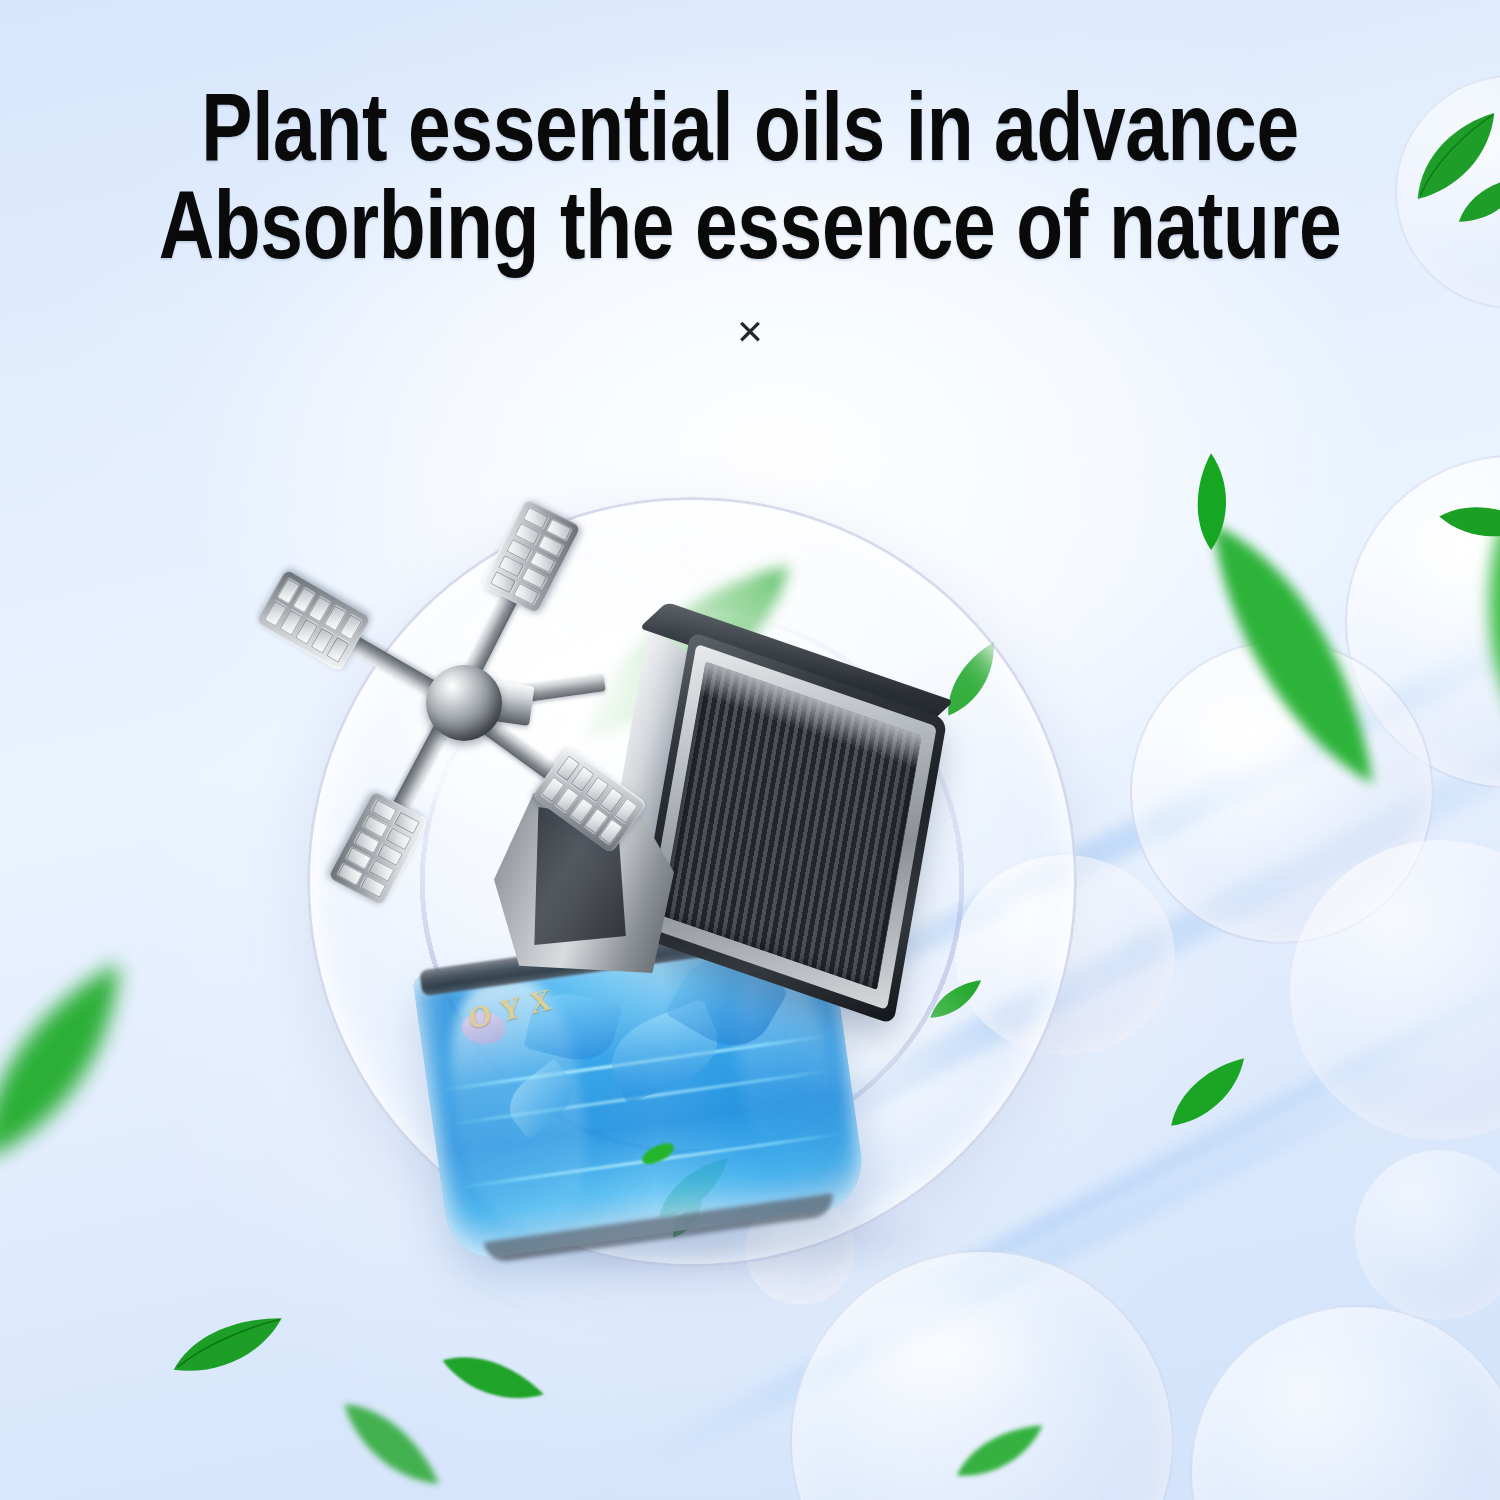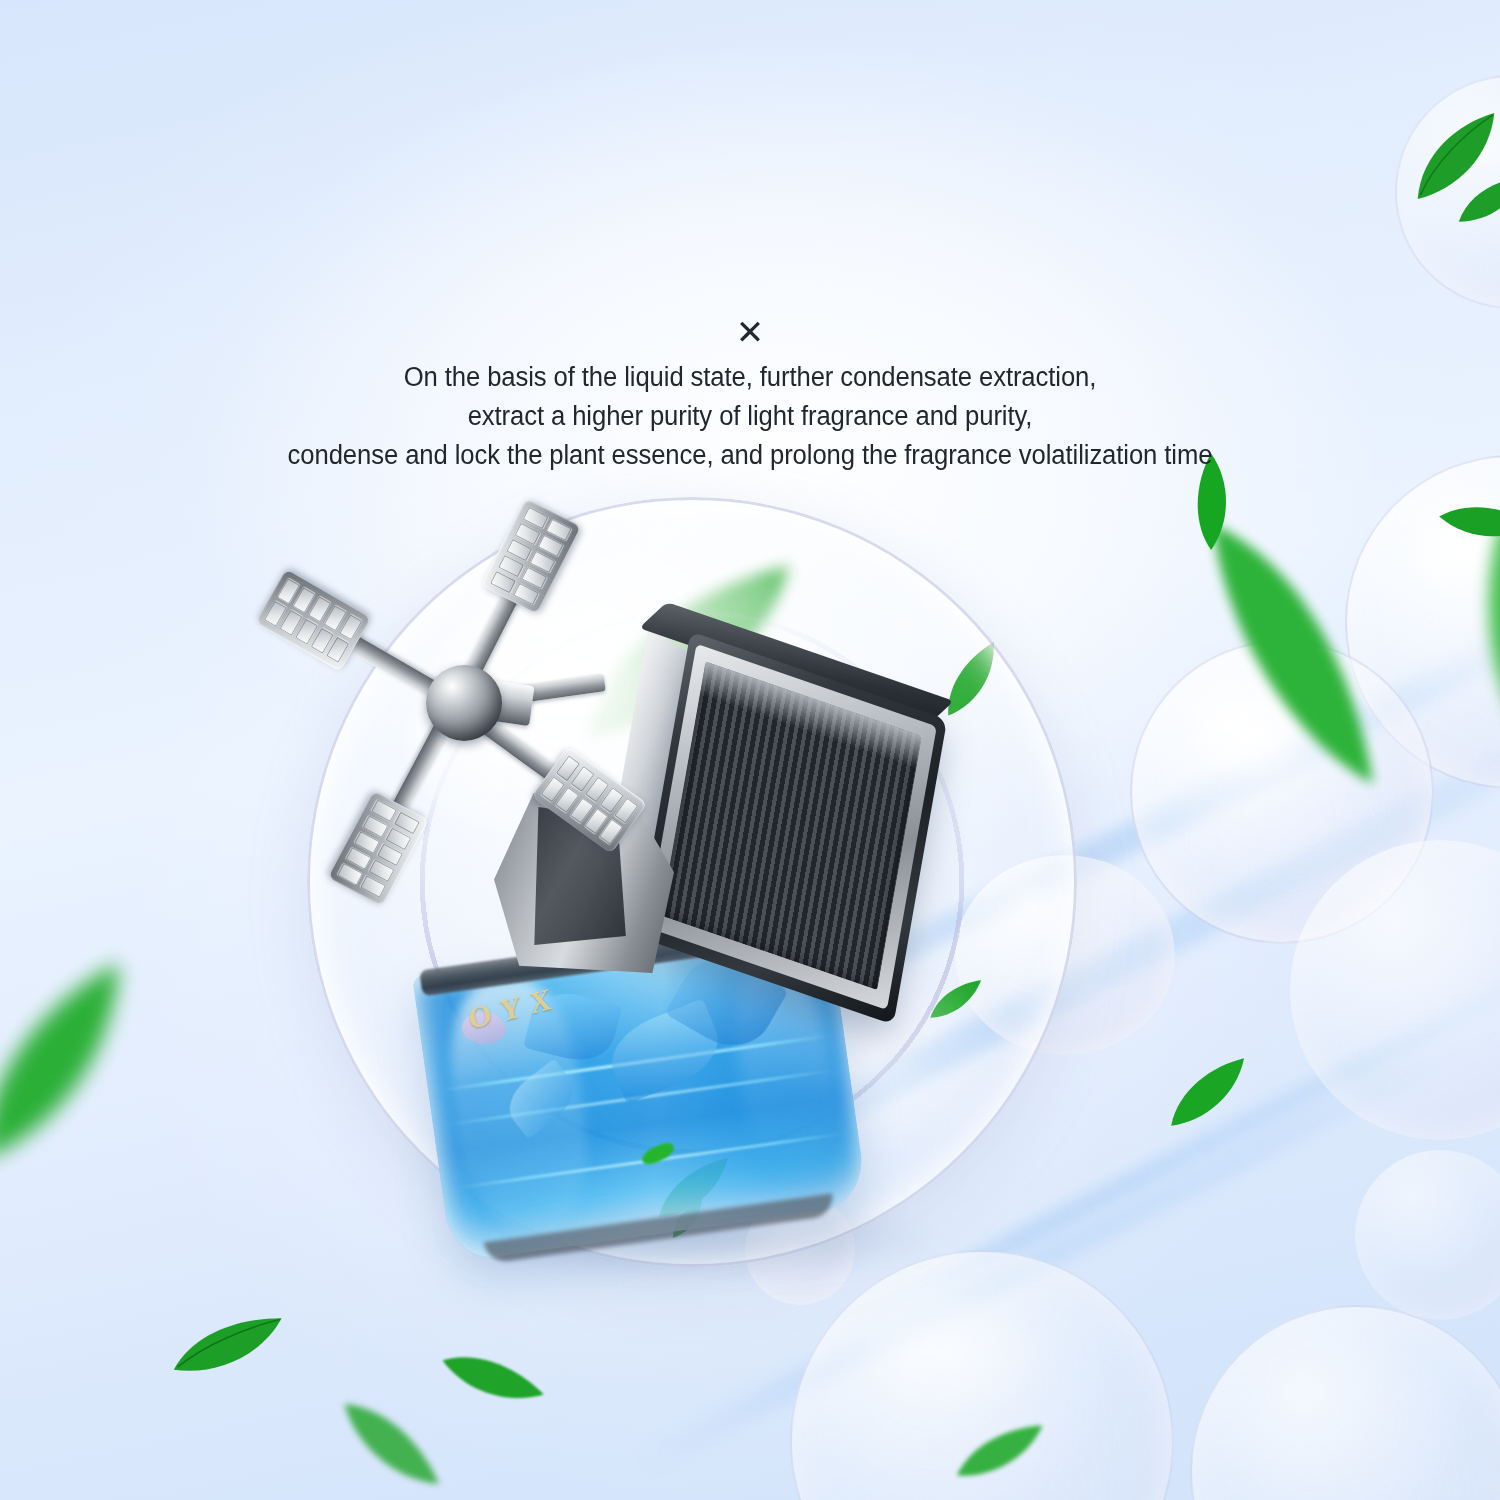--- a/index.html
+++ b/index.html
@@ -404,22 +404,21 @@
     <svg width="120" height="54" viewBox="0 0 120 54">
         <path d="M1 44 C28 9 76 0 119 6 C92 42 42 56 1 44 Z" fill="#2aa833"></path>
       </svg>
   </div>
   <div class="leaf" style="left:952px;top:1430px;transform:rotate(-12deg);filter:blur(2px);opacity:.9;">
     <svg width="96" height="44" viewBox="0 0 96 44">
         <path d="M1 36 C22 8 62 0 95 5 C74 34 34 46 1 36 Z" fill="#23ab2d"></path>
       </svg>
   </div>
 
+  <div class="headline" style="top:78px;">
+    <span class="hl-line hl1">Plant essential oils in advance</span>
+    <span class="hl-line hl2">Absorbing the essence of nature</span>
+  </div>
 
   <div class="xmark" style="top:315px;">✕</div>
 
-  <div class="bodycopy" style="top:358px;">
-    <span class="bl">On the basis of the liquid state, further condensate extraction,</span>
-    <span class="bl">extract a higher purity of light fragrance and purity,</span>
-    <span class="bl">condense and lock the plant essence, and prolong the fragrance volatilization time</span>
-  </div>
 
 </div>
 
 </body></html>

